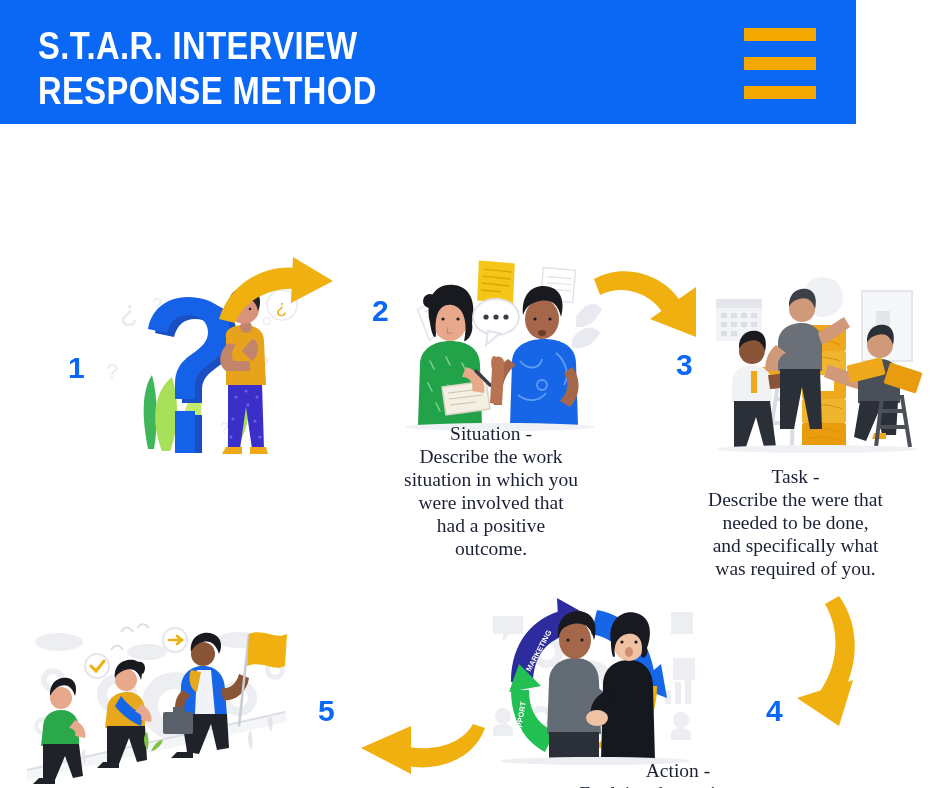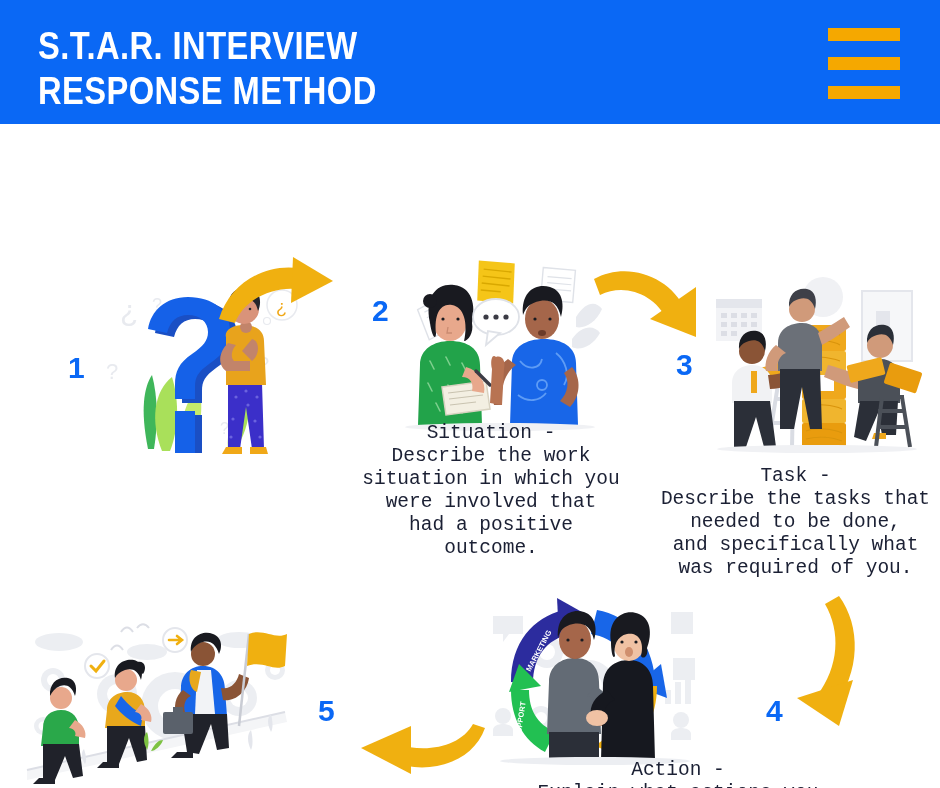--- a/index.html
+++ b/index.html
@@ -10,21 +10,21 @@
     background: #ffffff;
     font-family: "Liberation Sans", sans-serif;
     overflow: hidden;
     position: relative;
   }
 
   
   .header {
     position: absolute;
     left: 0; top: 0;
-    width: 940px;
+    width: 856px;
     height: 124px;
     background: #0a68f5;
   }
   .header-title {
     position: absolute;
     left: 38px; top: 24px;
     color: #ffffff;
     font-size: 38px;
     line-height: 45px;
     font-weight: bold;
@@ -62,21 +62,21 @@
     font-weight: bold;
     font-family: "Liberation Sans", sans-serif;
   }
   .caption {
     position: absolute;
     color: #1b2034;
     font-size: 19.5px;
     line-height: 23px;
     text-align: center;
     white-space: pre-line;
-    font-family: Liberation Mono, monospace;
+    font-family: Liberation Serif, serif;
   }
   .illus { position: absolute; }
   svg { display: block; overflow: visible; }
 
   
   #num-1 { left: 68px;  top: 227px; }
   #num-2 { left: 372px; top: 170px; }
   #num-3 { left: 676px; top: 224px; }
   #num-4 { left: 766px; top: 570px; }
   #num-5 { left: 318px; top: 570px; }
@@ -571,21 +571,21 @@
   <div class="step-num" id="num-4">4</div>
   <div class="step-num" id="num-5">5</div>
 
   <div class="caption" id="cap-2">Situation -
 Describe the work
 situation in which you
 were involved that
 had a positive
 outcome.</div>
   <div class="caption" id="cap-3">Task -
-Describe the tasks that
+Describe the were that
 needed to be done,
 and specifically what
 was required of you.</div>
   <div class="caption" id="cap-4">Action -
 Explain what actions you
 took in the situation to
 complete the tasks and
 achieve your desired results.</div>
 
 </div>

